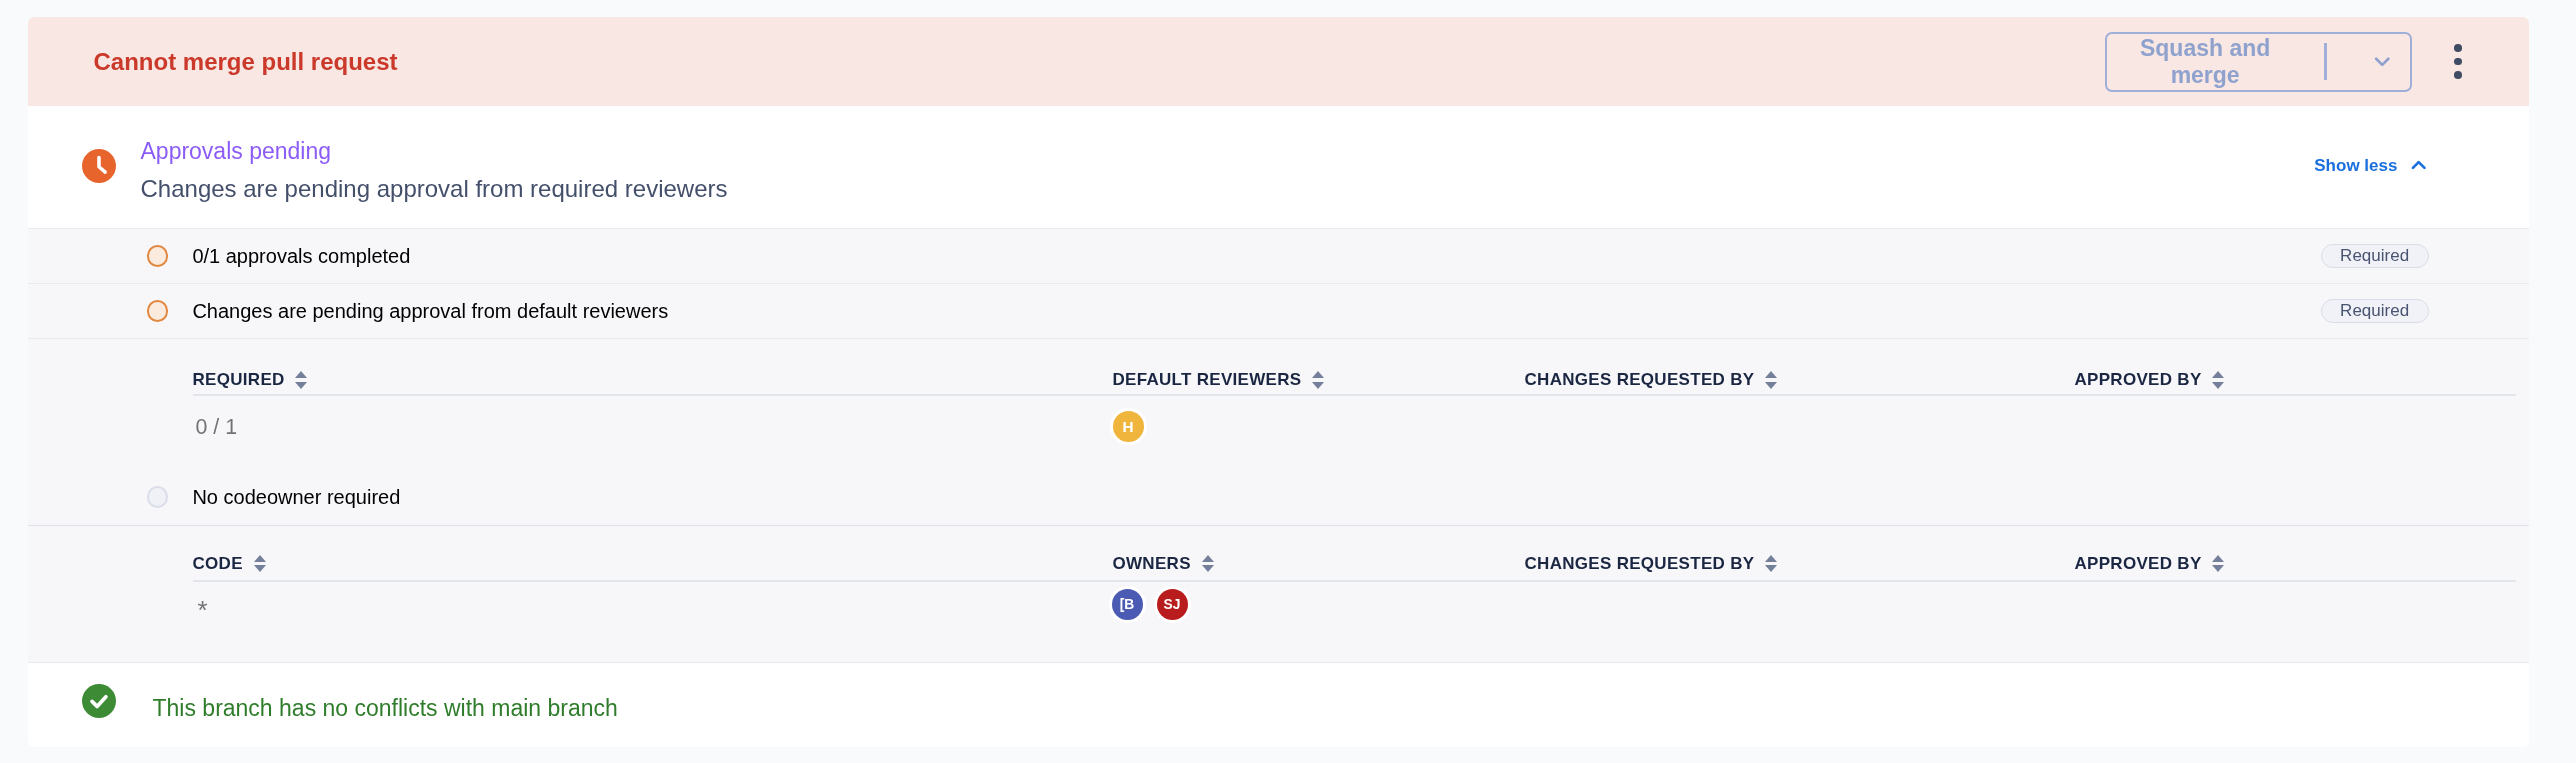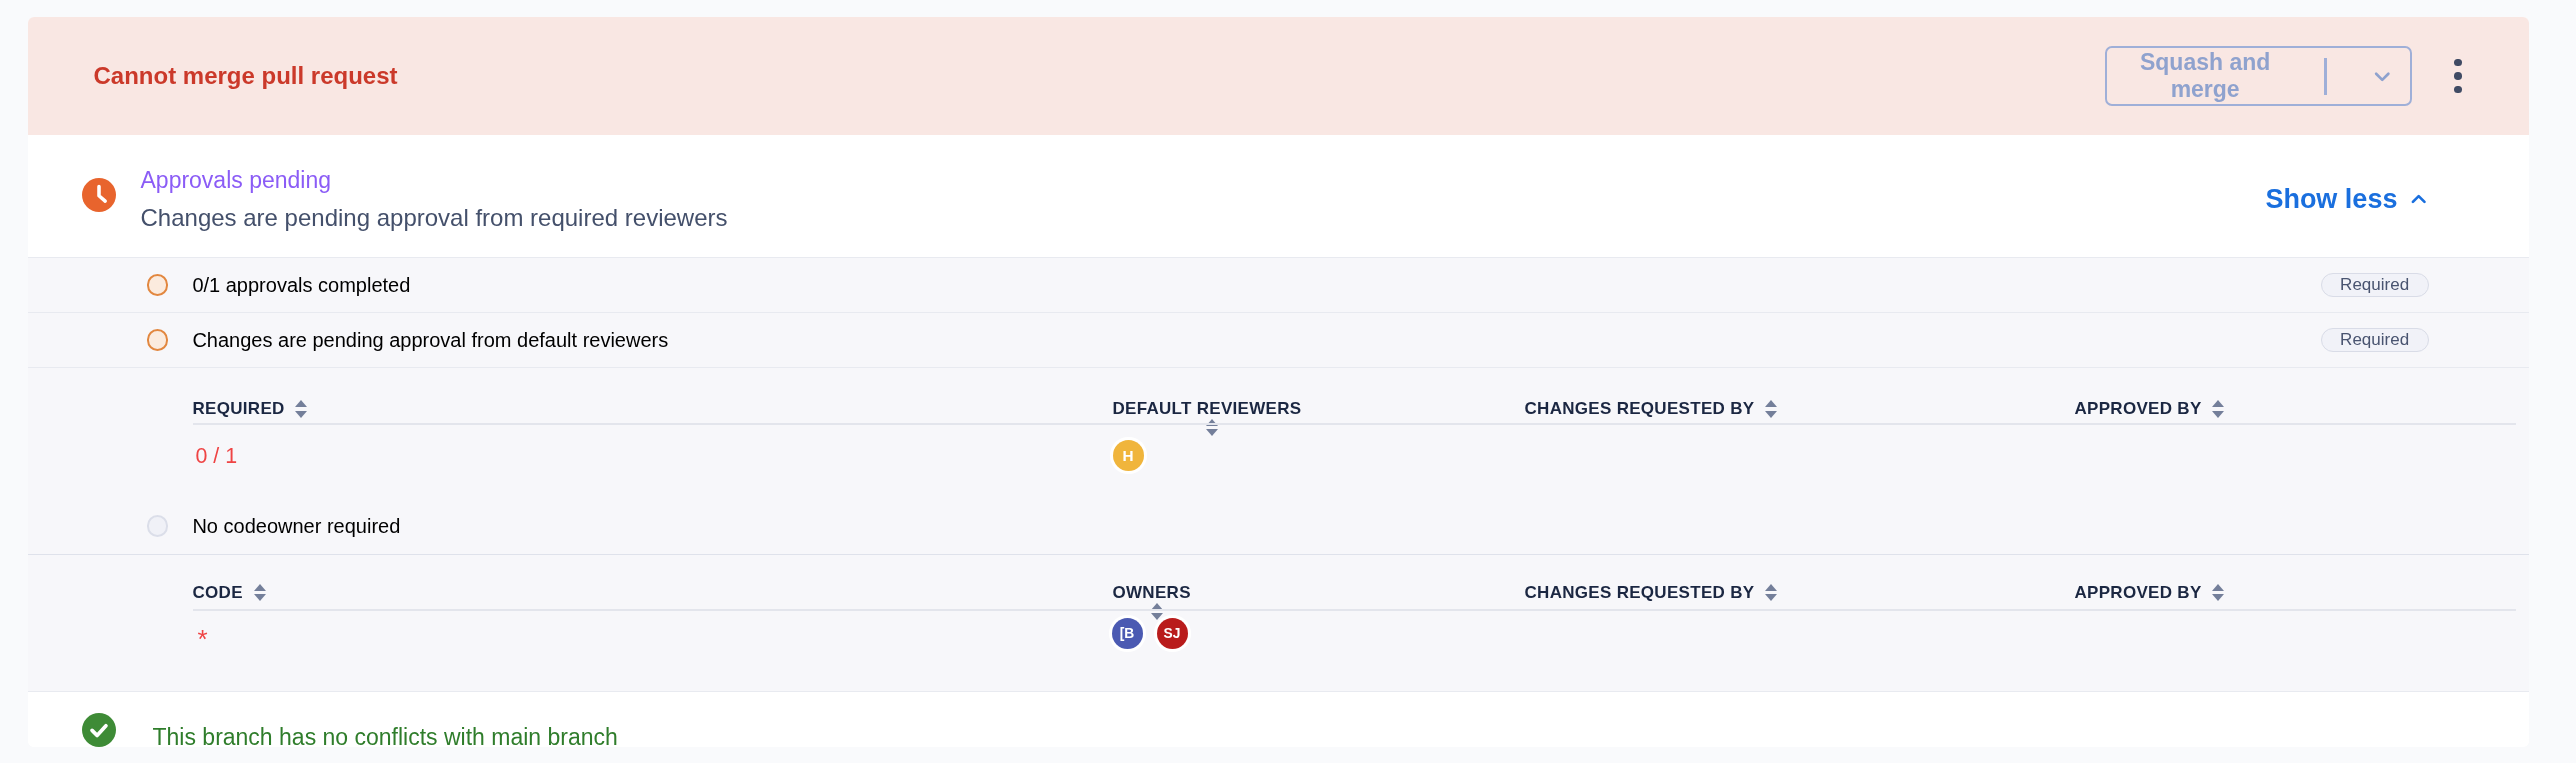--- a/index.html
+++ b/index.html
@@ -13,21 +13,21 @@
   .card {
     position: absolute;
     left: 27.5px; top: 17px;
     width: 2501px; height: 730px;
     background: #FFFFFF;
     border-radius: 6.1px;
     overflow: hidden;
   }
   
   .banner {
-    height: 118px;
+    height: 89px;
     background: #F9E7E3;
     display: flex;
     align-items: center;
     padding: 0 55px 0 66px;
   }
   .banner-title {
     font-size: 24px;
     font-weight: bold;
     color: #CB392A;
   }
@@ -69,22 +69,22 @@
   .head-title {
     position: absolute; left: 113px; top: 32px;
     font-size: 23px; color: #8b5cf6;
   }
   .head-sub {
     position: absolute; left: 113px; top: 69px;
     font-size: 24px; color: #44506B;
   }
   .show-less {
     position: absolute; right: 99px; top: 49px;
-    display: flex; align-items: center; gap: 10.7px;
-    font-size: 27px; font-weight: bold; color: #1A6FDE;
+    display: flex; align-items: flex-end; gap: 10.7px;
+    font-size: 17px; font-weight: bold; color: #1A6FDE;
     background: none; border: none; cursor: pointer;
     font-family: "Liberation Sans", sans-serif;
   }
   .check-row {
     height: 55px;
     background: #F7F7FA;
     border-top: 1.5px solid #E8EAF0;
     display: flex; align-items: center;
   }
   .status-circle {
@@ -106,32 +106,32 @@
   .tbl-sec { background: #F7F7FA; border-top: 1.5px solid #E8EAF0; }
   .tbl-1 { height: 187px; }
   .tbl-2 { height: 137px; border-top-color: #DFE2EB; }
   .th {
     position: absolute; top: 31px;
     display: flex; align-items: center;
     font-size: 17px; font-weight: bold; color: #1B2742;
     letter-spacing: 0.3px; cursor: pointer;
   }
   .tbl-2 .th { top: 27.5px; }
-  .col1 { left: 165px; } .col2 { left: 1085px; flex-direction: column; } .col3 { left: 1497px; } .col4 { left: 2047px; }
+  .col1 { left: 165px; } .col2 { left: 1085px; } .col3 { left: 1497px; } .col4 { left: 2047px; }
   .sort { display: inline-flex; flex-direction: column; gap: 3.1px; margin-left: 10.7px; }
   .sort i { width: 0; height: 0; border-left: 6.1px solid transparent; border-right: 6.1px solid transparent; }
   .sort .up   { border-bottom: 7.6px solid #747F9A; }
   .sort .down { border-top: 7.6px solid #747F9A; }
   .th-line {
     position: absolute; left: 165px; right: 12.2px;
     height: 1.5px; background: #E3E5EC; top: 55px;
   }
   .tbl-2 .th-line { top: 54px; }
   .cell-val {
-    position: absolute; font-size: 21.4px; color: #ef4444;
+    position: absolute; font-size: 21.4px; color: #737373;
   }
   .avatar {
     position: absolute;
     width: 31px; height: 31px; border-radius: 50%;
     box-shadow: 0 0 0 3.1px #fff;
     color: #fff; font-weight: bold;
     display: flex; align-items: center; justify-content: center;
     cursor: pointer;
   }
   .codeowner-row {

